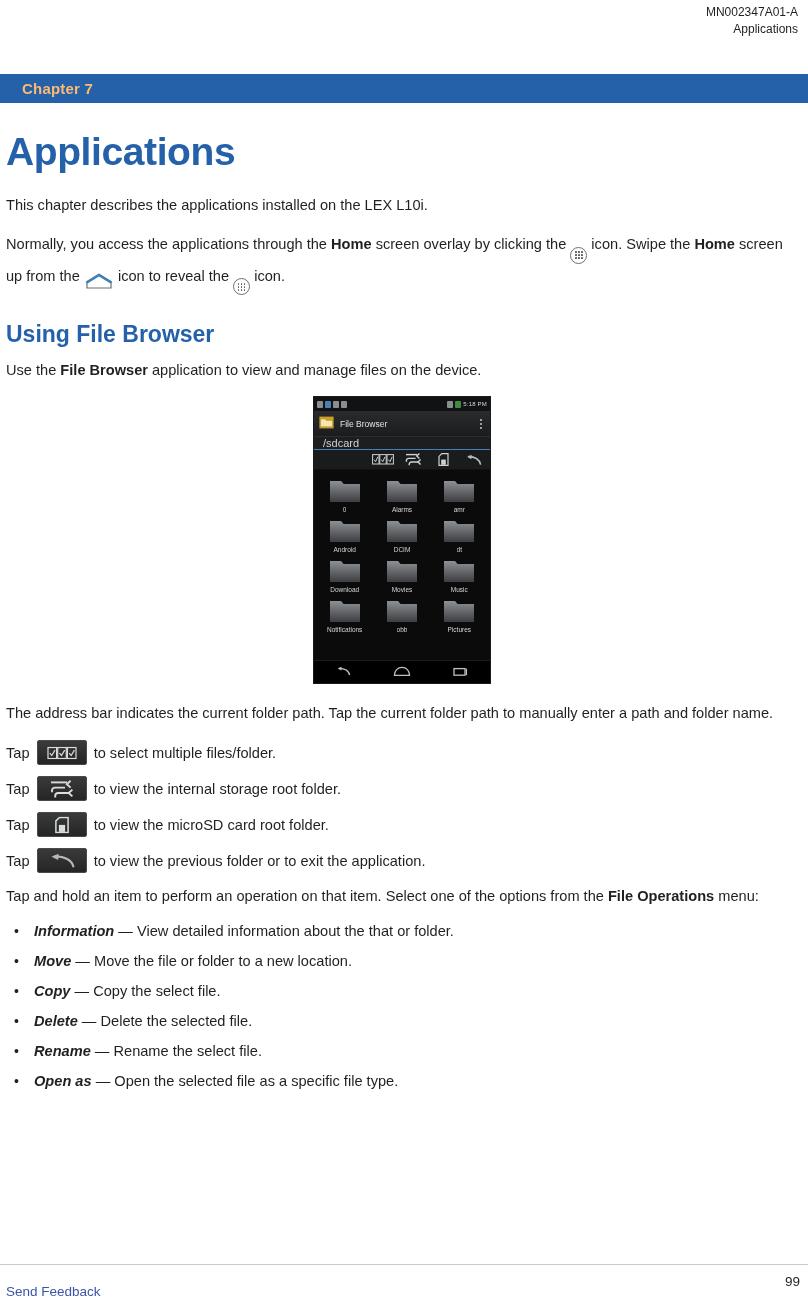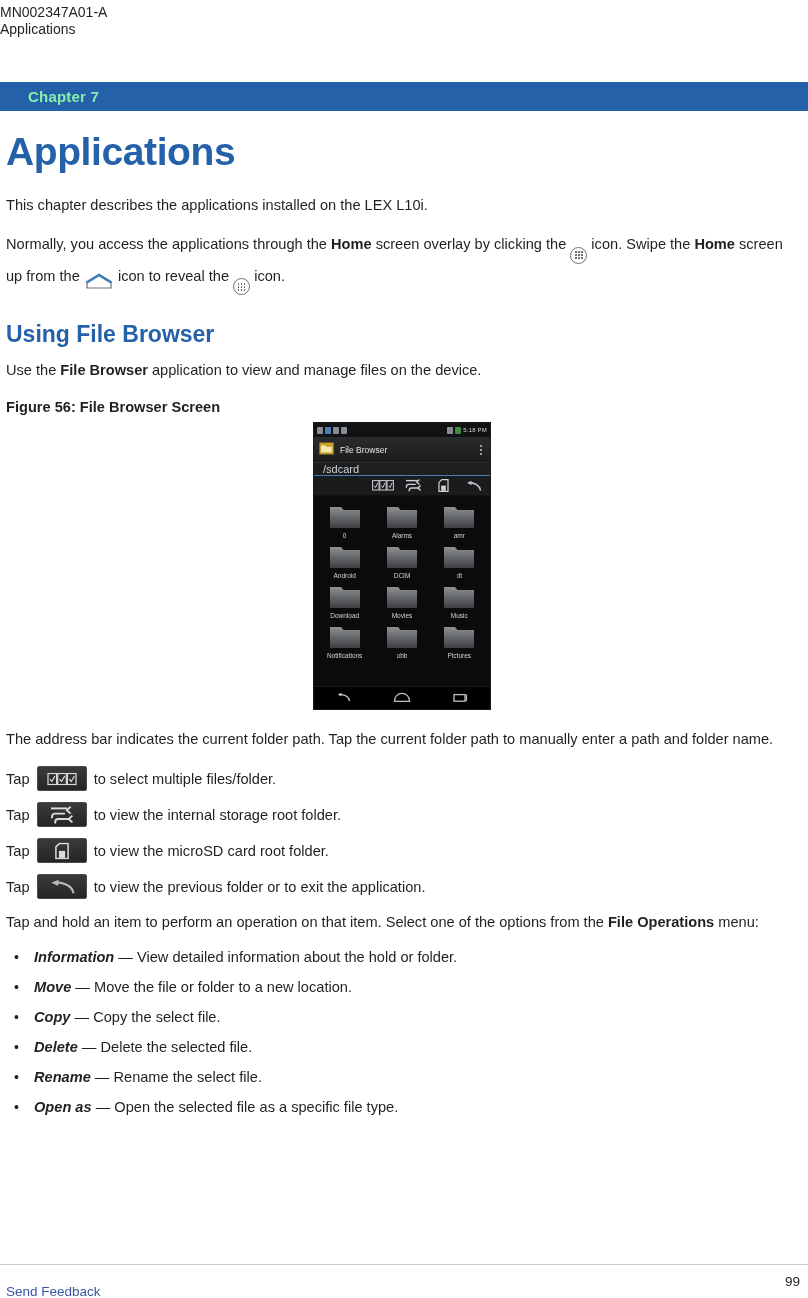--- a/index.html
+++ b/index.html
@@ -14,41 +14,41 @@
     font-family: "Liberation Sans", sans-serif;
     color: #231f20;
     overflow: hidden;
   }
 
   
   .page-header {
     position: absolute;
     top: 0; left: 0; right: 0;
     padding: 4px 10px 0 0;
-    font-size: 14px;
+    text-align: right;
+    font-size: 12px;
     line-height: 16.5px;
     color: #231f20;
   }
 
   
   .chapter-band {
     position: absolute;
     top: 74px; left: 0;
     width: 808px;
     height: 29px;
     background: #2561a9;
-    color: #86efac;
+    color: #fdba74;
     font-size: 15px;
     font-weight: bold;
     display: flex;
     align-items: center;
-    padding-left: 28px;
+    padding-left: 22px;
     box-sizing: border-box;
     letter-spacing: .2px;
-    margin-top: 8px;
   }
 
   
   .content {
     position: absolute;
     top: 103px; left: 0;
     width: 808px;
     padding: 0 10px 0 6px;
     box-sizing: border-box;
   }
@@ -335,21 +335,20 @@
       </span><span> icon.</span>
   </p>
 
   <h2 class="section-title">Using File Browser</h2>
 
   <p class="body">
     <span>Use the </span><span class="b">File Browser</span><span> application to view and manage files on the device.</span>
   </p>
 
 
-  <p class="figure-caption">Figure 56: File Browser Screen</p>
 
   <div class="figure-wrap">
     <div class="phone">
 
       <div class="ph-statusbar">
         <div class="ph-sb-left">
           <span class="sb-sq"></span>
           <span class="sb-sq blue"></span>
           <span class="sb-sq"></span>
           <span class="sb-sq"></span>
@@ -567,21 +566,21 @@
         <path d="M10.6 0.8 L3.4 3.8 L10.2 7 Z" fill="#b5b8bb"></path>
       </svg>
     </span><span> to view the previous folder or to exit the application.</span>
   </p>
 
   <p class="body tight">
     <span>Tap and hold an item to perform an operation on that item. Select one of the options from the </span><span class="b">File Operations</span><span> menu:</span>
   </p>
 
   <ul class="bullets">
-    <li><span class="term">Information</span><span> — View detailed information about the hold or folder.</span></li>
+    <li><span class="term">Information</span><span> — View detailed information about the that or folder.</span></li>
     <li><span class="term">Move</span><span> — Move the file or folder to a new location.</span></li>
     <li><span class="term">Copy</span><span> — Copy the select file.</span></li>
     <li><span class="term">Delete</span><span> — Delete the selected file.</span></li>
     <li><span class="term">Rename</span><span> — Rename the select file.</span></li>
     <li><span class="term">Open as</span><span> — Open the selected file as a specific file type.</span></li>
   </ul>
 
 </div>
 
 <div class="page-footer">

